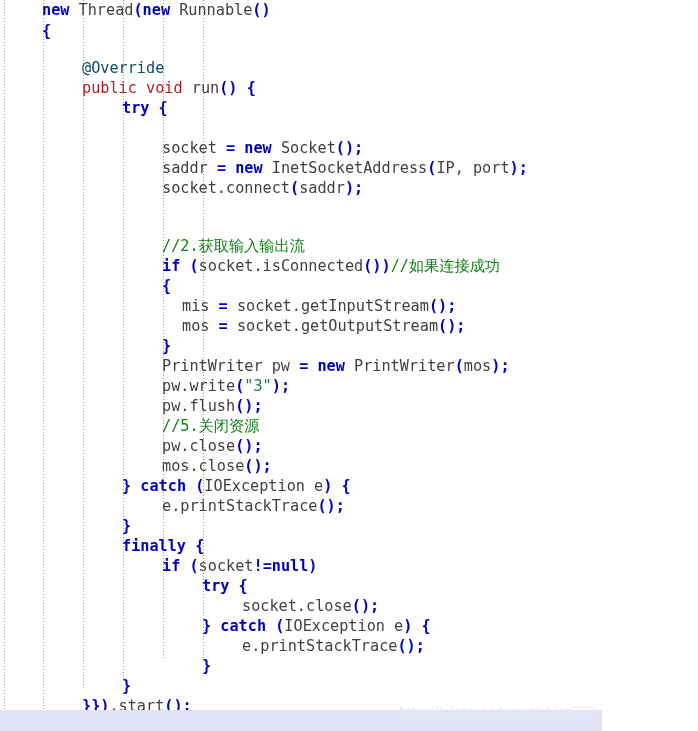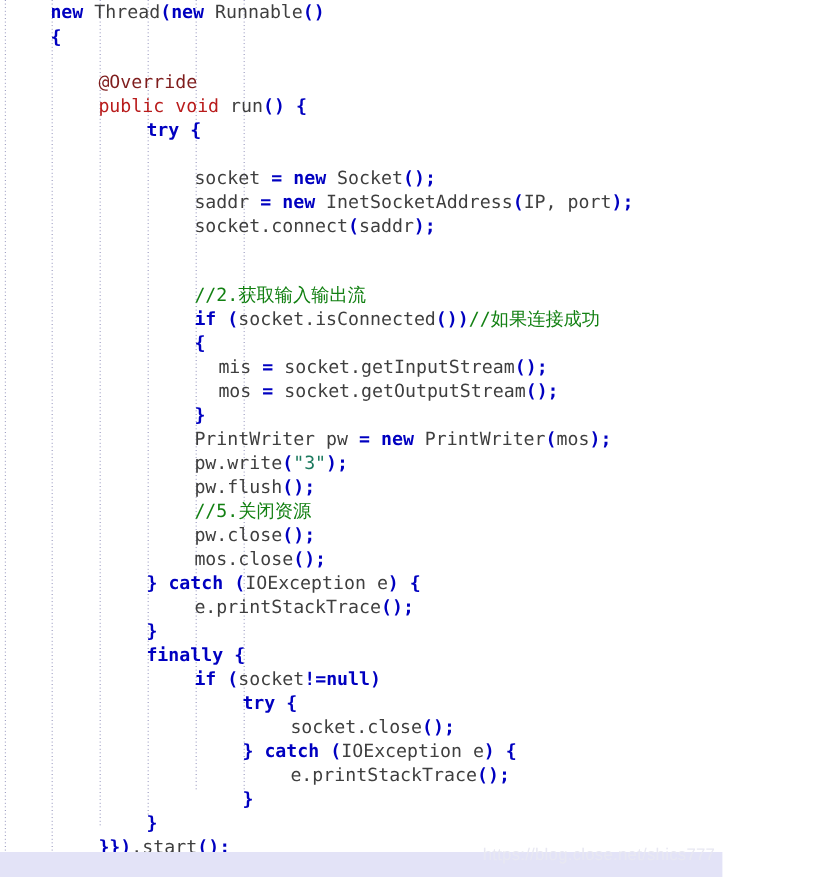--- a/index.html
+++ b/index.html
@@ -61,21 +61,21 @@
     line-height: 20px;
     color: #3f3f3f;
   }
 
   
   .kw   { color: #0000c0; font-weight: bold; }   
   .mod  { color: #b91c1c; }                      
   .pun  { color: #0000c0; font-weight: bold; }   
   .cmt  { color: #128012; }                      
   .str  { color: #1c7a5e; }                      
-  .ann  { color: #7f1d1d; }                      
+  .ann  { color: #0c4a6e; }                      
   .pl   { color: #3f3f3f; }                      
 
   
   .bottom-band {
     position: absolute;
     left: 0;
     bottom: 0;
     width: 698px;
     height: 21px;
     background: #e3e3f7;
@@ -105,15 +105,15 @@
       <div class="guide" style="left: 83px; height: 690px;"></div>
       <div class="guide" style="left: 123px; height: 680px;"></div>
       <div class="guide" style="left: 163px; height: 660px;"></div>
       <div class="guide" style="left: 203px; height: 660px;"></div>
     </div>
 
   <div class="code"><div class="line" style="top: 0px; padding-left: 42px;"><span class="kw">new</span><span class="pl"> Thread</span><span class="pun">(</span><span class="kw">new</span><span class="pl"> Runnable</span><span class="pun">()</span></div><div class="line" style="top: 21px; padding-left: 42px;"><span class="pun">{</span></div><div class="line" style="top: 41px; padding-left: 42px;">&nbsp;</div><div class="line" style="top: 58px; padding-left: 82px;"><span class="ann">@Override</span></div><div class="line" style="top: 78px; padding-left: 82px;"><span class="mod">public void</span><span class="pl"> run</span><span class="pun">()</span><span class="pl"> </span><span class="pun">{</span></div><div class="line" style="top: 98px; padding-left: 122px;"><span class="kw">try</span><span class="pl"> </span><span class="pun">{</span></div><div class="line" style="top: 118px; padding-left: 122px;">&nbsp;</div><div class="line" style="top: 138px; padding-left: 162px;"><span class="pl">socket </span><span class="pun">=</span><span class="pl"> </span><span class="kw">new</span><span class="pl"> Socket</span><span class="pun">()</span><span class="pun">;</span></div><div class="line" style="top: 158px; padding-left: 162px;"><span class="pl">saddr </span><span class="pun">=</span><span class="pl"> </span><span class="kw">new</span><span class="pl"> InetSocketAddress</span><span class="pun">(</span><span class="pl">IP, port</span><span class="pun">)</span><span class="pun">;</span></div><div class="line" style="top: 178px; padding-left: 162px;"><span class="pl">socket.connect</span><span class="pun">(</span><span class="pl">saddr</span><span class="pun">)</span><span class="pun">;</span></div><div class="line" style="top: 198px; padding-left: 162px;">&nbsp;</div><div class="line" style="top: 218px; padding-left: 162px;">&nbsp;</div><div class="line" style="top: 236px; padding-left: 162px;"><span class="cmt">//2.获取输入输出流</span></div><div class="line" style="top: 256px; padding-left: 162px;"><span class="kw">if</span><span class="pl"> </span><span class="pun">(</span><span class="pl">socket.isConnected</span><span class="pun">())</span><span class="cmt">//如果连接成功</span></div><div class="line" style="top: 276px; padding-left: 162px;"><span class="pun">{</span></div><div class="line" style="top: 296px; padding-left: 182px;"><span class="pl">mis </span><span class="pun">=</span><span class="pl"> socket.getInputStream</span><span class="pun">()</span><span class="pun">;</span></div><div class="line" style="top: 316px; padding-left: 182px;"><span class="pl">mos </span><span class="pun">=</span><span class="pl"> socket.getOutputStream</span><span class="pun">()</span><span class="pun">;</span></div><div class="line" style="top: 336px; padding-left: 162px;"><span class="pun">}</span></div><div class="line" style="top: 356px; padding-left: 162px;"><span class="pl">PrintWriter pw </span><span class="pun">=</span><span class="pl"> </span><span class="kw">new</span><span class="pl"> PrintWriter</span><span class="pun">(</span><span class="pl">mos</span><span class="pun">)</span><span class="pun">;</span></div><div class="line" style="top: 376px; padding-left: 162px;"><span class="pl">pw.write</span><span class="pun">(</span><span class="str">"3"</span><span class="pun">)</span><span class="pun">;</span></div><div class="line" style="top: 396px; padding-left: 162px;"><span class="pl">pw.flush</span><span class="pun">()</span><span class="pun">;</span></div><div class="line" style="top: 416px; padding-left: 162px;"><span class="cmt">//5.关闭资源</span></div><div class="line" style="top: 436px; padding-left: 162px;"><span class="pl">pw.close</span><span class="pun">()</span><span class="pun">;</span></div><div class="line" style="top: 456px; padding-left: 162px;"><span class="pl">mos.close</span><span class="pun">()</span><span class="pun">;</span></div><div class="line" style="top: 476px; padding-left: 122px;"><span class="pun">}</span><span class="pl"> </span><span class="kw">catch</span><span class="pl"> </span><span class="pun">(</span><span class="pl">IOException e</span><span class="pun">)</span><span class="pl"> </span><span class="pun">{</span></div><div class="line" style="top: 496px; padding-left: 162px;"><span class="pl">e.printStackTrace</span><span class="pun">()</span><span class="pun">;</span></div><div class="line" style="top: 516px; padding-left: 122px;"><span class="pun">}</span></div><div class="line" style="top: 536px; padding-left: 122px;"><span class="kw">finally</span><span class="pl"> </span><span class="pun">{</span></div><div class="line" style="top: 556px; padding-left: 162px;"><span class="kw">if</span><span class="pl"> </span><span class="pun">(</span><span class="pl">socket</span><span class="kw">!=null</span><span class="pun">)</span></div><div class="line" style="top: 576px; padding-left: 202px;"><span class="kw">try</span><span class="pl"> </span><span class="pun">{</span></div><div class="line" style="top: 596px; padding-left: 242px;"><span class="pl">socket.close</span><span class="pun">()</span><span class="pun">;</span></div><div class="line" style="top: 616px; padding-left: 202px;"><span class="pun">}</span><span class="pl"> </span><span class="kw">catch</span><span class="pl"> </span><span class="pun">(</span><span class="pl">IOException e</span><span class="pun">)</span><span class="pl"> </span><span class="pun">{</span></div><div class="line" style="top: 636px; padding-left: 242px;"><span class="pl">e.printStackTrace</span><span class="pun">()</span><span class="pun">;</span></div><div class="line" style="top: 656px; padding-left: 202px;"><span class="pun">}</span></div><div class="line" style="top: 676px; padding-left: 122px;"><span class="pun">}</span></div><div class="line" style="top: 696px; padding-left: 82px;"><span class="pun">}})</span><span class="pl">.start</span><span class="pun">()</span><span class="pun">;</span></div></div>
 
   <div class="bottom-band"></div>
 
-  <div class="watermark">https://blog.close.net/shics777</div>
+  <div class="watermark">https://close.csdn.net/shics777</div>
 
 </div>
 
 </body></html>

